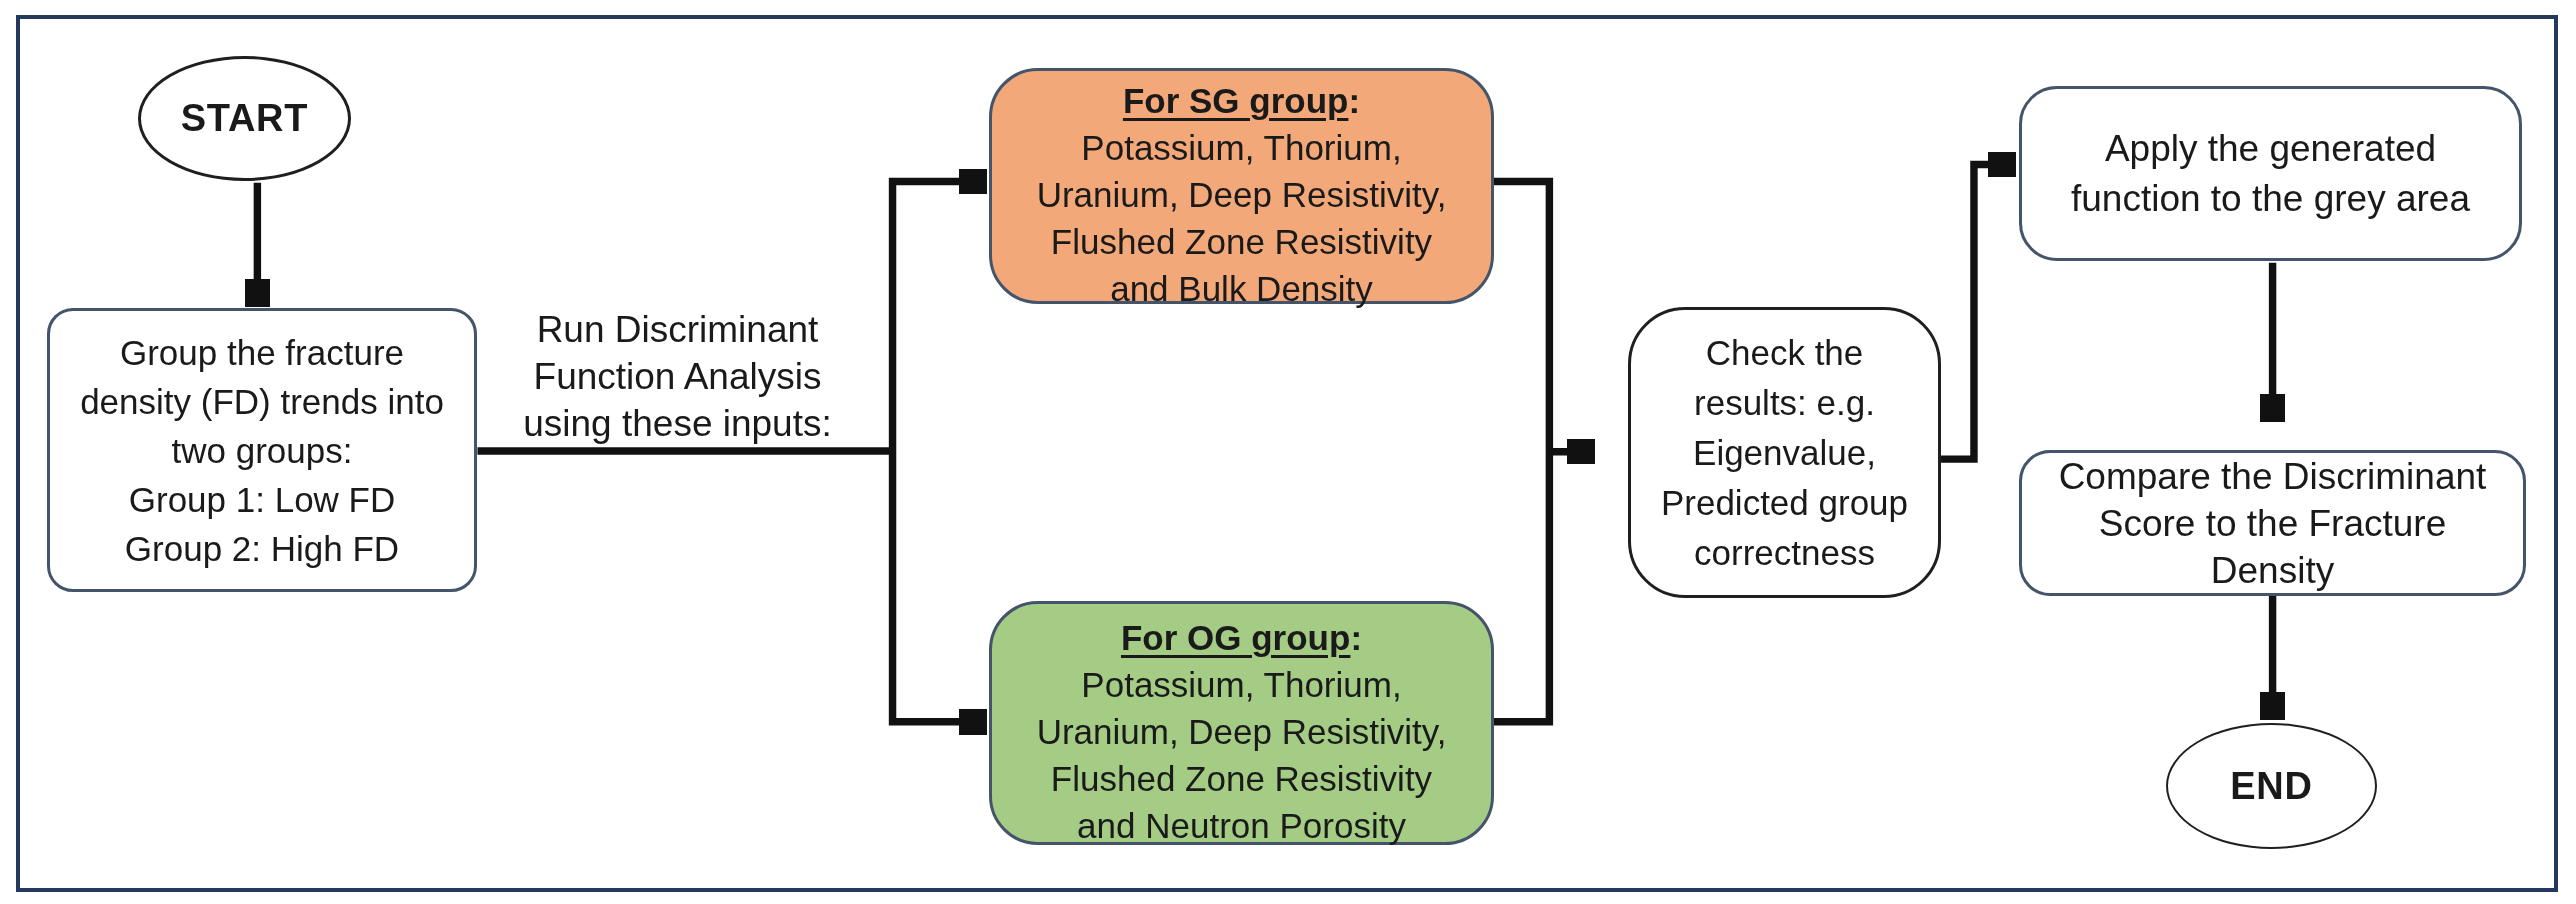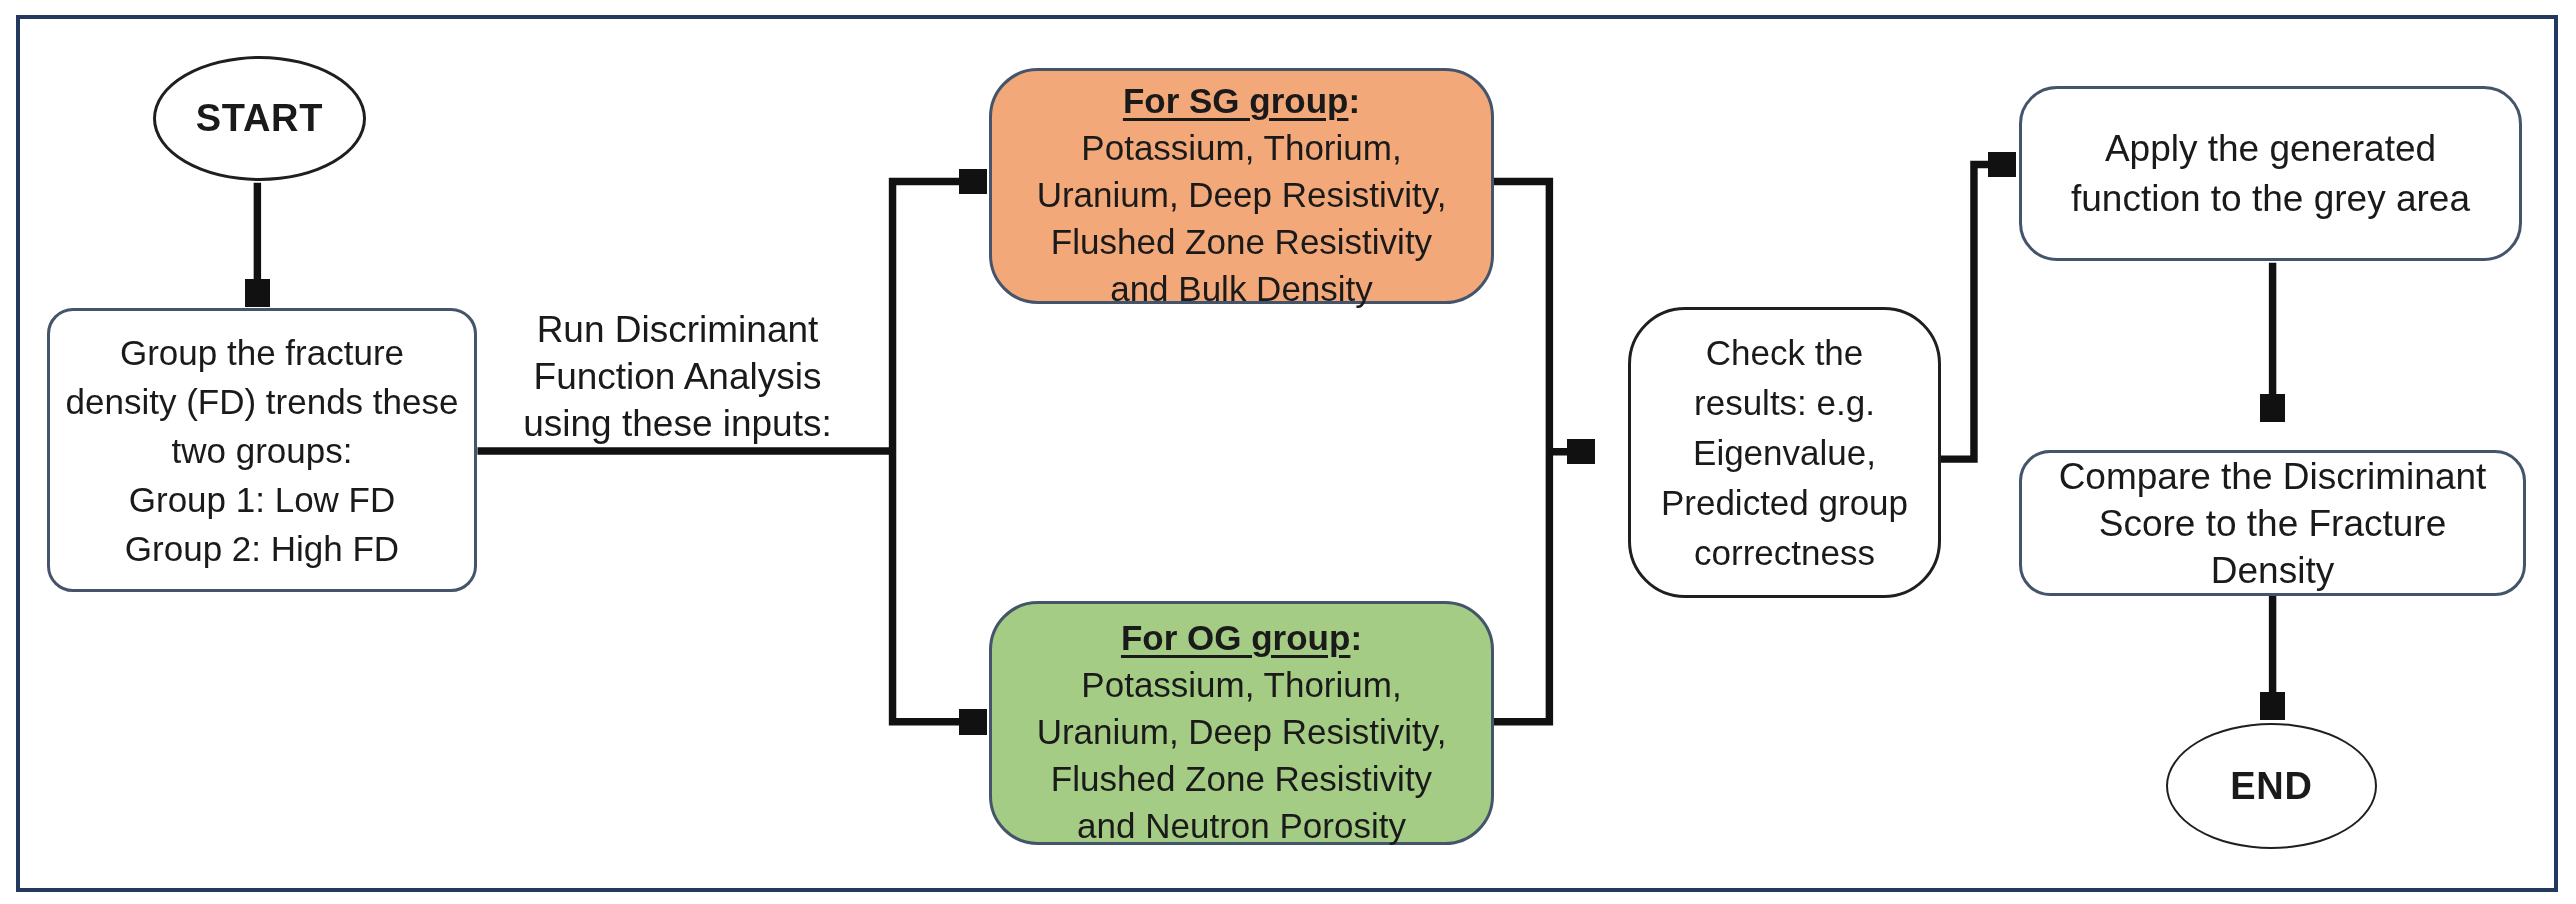--- a/index.html
+++ b/index.html
@@ -53,27 +53,27 @@
     <path d="M 380 270 L 380 446" marker-end="url(#arr)"></path>
     <path d="M 705 666 L 1323 666"></path>
     <path d="M 1450 268 L 1318 268 L 1318 1066 L 1450 1066" marker-start="url(#arr)" marker-end="url(#arr)"></path>
     <path d="M 2205 268 L 2288 268 L 2288 1066 L 2205 1066"></path>
     <path d="M 2288 667 L 2348 667" marker-end="url(#arr)"></path>
     <path d="M 2820 678 L 2915 678 L 2915 243 L 2970 243" marker-end="url(#arr)"></path>
     <path d="M 3356 388 L 3356 616" marker-end="url(#arr)"></path>
     <path d="M 3356 843 L 3356 1056" marker-end="url(#arr)"></path>
   </svg>
 
-  <div class="node terminator" style="left:153px;top:56px;width:213px;height:125px;">
+  <div class="node terminator" style="left:138px;top:56px;width:213px;height:125px;">
     <div class="ln">START</div>
   </div>
 
   <div class="node rounded group-box" style="left:47px;top:308px;width:430px;height:284px;">
     <div class="ln">Group the fracture</div>
-    <div class="ln">density (FD) trends these</div>
+    <div class="ln">density (FD) trends into</div>
     <div class="ln">two groups:</div>
     <div class="ln">Group 1: Low FD</div>
     <div class="ln">Group 2: High FD</div>
   </div>
 
   <div class="floating-label" style="left:521px;top:306px;width:313px;">
     <div class="ln">Run Discriminant</div>
     <div class="ln">Function Analysis</div>
     <div class="ln">using these inputs:</div>
   </div>

